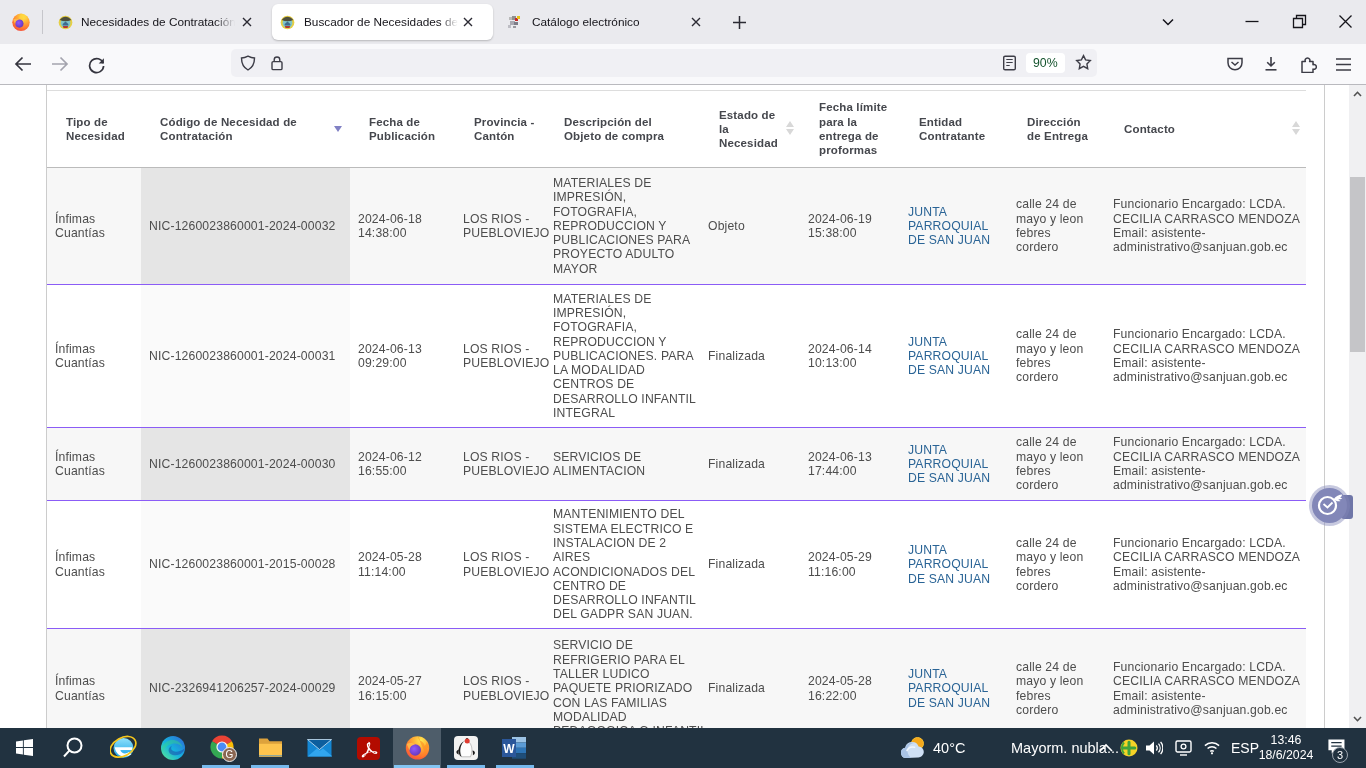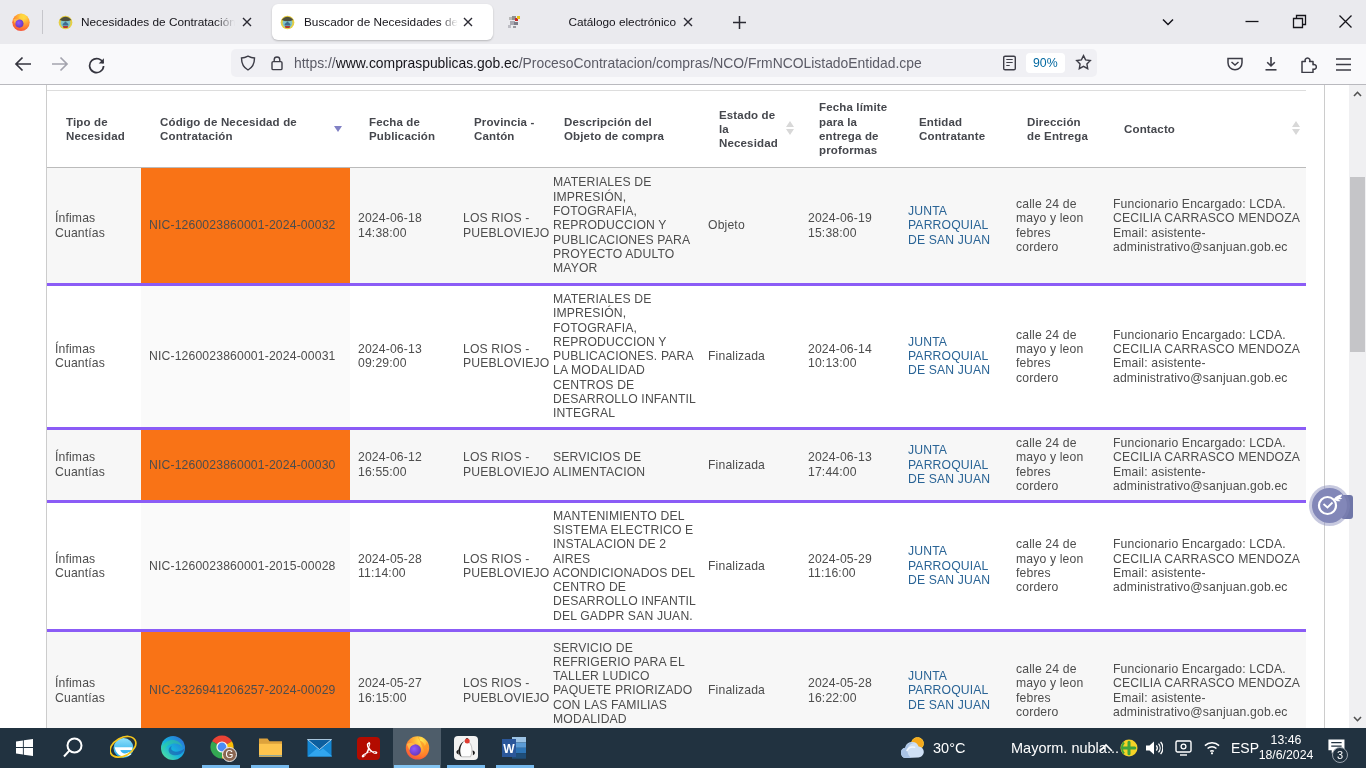--- a/index.html
+++ b/index.html
@@ -9,31 +9,31 @@
 
 #tabbar{position:absolute;left:0;top:0;width:1366px;height:44px;background:#eaeaee;}
 .tab{position:absolute;top:4px;height:36px;display:flex;align-items:center;font-size:11.8px;color:#15141a;}
 .tabtitle{white-space:nowrap;overflow:hidden;position:relative;}
 #tab2{background:#fff;border-radius:6px;box-shadow:0 1px 2px rgba(0,0,0,.22);}
 
 #navbar{position:absolute;left:0;top:44px;width:1366px;height:41px;background:#f9f9fb;border-bottom:1px solid #b9b9be;}
 #urlbar{position:absolute;left:231px;top:5px;width:866px;height:28px;background:#f0f0f4;border-radius:5px;}
 #urltext{position:absolute;left:63px;top:6px;font-size:13.9px;color:#5b5b66;white-space:nowrap;}
 #urltext b{color:#15141a;font-weight:normal;}
-.zoomchip{position:absolute;background:#fff;border-radius:4px;font-size:12.3px;color:#0369a1;line-height:20px;padding:0 7px;top:4px;left:795px;}
+.zoomchip{position:absolute;background:#fff;border-radius:4px;font-size:12.3px;color:#14532d;line-height:20px;padding:0 7px;top:4px;left:795px;}
 
 #content{position:absolute;left:0;top:85px;width:1366px;height:643px;background:#fff;overflow:hidden;}
 #vline-l{position:absolute;left:46px;top:0;width:1px;height:643px;background:#ccc;}
 #vline-r{position:absolute;left:1324px;top:0;width:1px;height:643px;background:#ccc;}
 #tablewrap{position:absolute;left:47px;top:5px;width:1259px;}
 table{border-collapse:collapse;table-layout:fixed;width:1259px;font-size:12.2px;color:#4d4d4d;letter-spacing:0.15px;}
 th{font-size:11.5px;font-weight:bold;color:#45474d;text-align:left;vertical-align:middle;padding:8px 6px 8px 19px;line-height:14.3px;border-top:1px solid #ddd;border-bottom:1px solid #bbb;position:relative;}
-td{vertical-align:middle;padding:6px 6px 6px 8px;line-height:14.3px;border-bottom:3px solid #8b5cf6;white-space:nowrap;}
+td{vertical-align:middle;padding:6px 6px 6px 8px;line-height:14.3px;border-bottom:1px solid #8b5cf6;white-space:nowrap;}
 tr.odd td{background:#f7f7f7;}
-tr.odd td.s1{background:#f97316;}
+tr.odd td.s1{background:#e5e5e5;}
 tr.even td{background:#fff;}
 tr.even td.s1{background:#fafafa;}
 .link{color:#2a6496;}
 .sdown{position:absolute;right:8px;top:50%;margin-top:-3px;width:0;height:0;border-left:4px solid transparent;border-right:4px solid transparent;border-top:6px solid #8181c4;}
 .sboth{position:absolute;right:6px;top:50%;margin-top:-8px;font-size:0;}
 .sboth .u{display:block;width:0;height:0;border-left:4px solid transparent;border-right:4px solid transparent;border-bottom:6px solid #d8d8d8;margin-bottom:2px;}
 .sboth .d{display:block;width:0;height:0;border-left:4px solid transparent;border-right:4px solid transparent;border-top:6px solid #d8d8d8;}
 #sbar{position:absolute;left:1349px;top:0;width:17px;height:643px;background:#f0f0f2;}
 #sthumb{position:absolute;left:1350px;top:92px;width:15px;height:175px;background:#c5c5c8;}
 #widget{position:absolute;left:1307px;top:400px;width:59px;height:50px;}
@@ -103,21 +103,21 @@
       <svg style="margin-left:6px;flex:none" width="17" height="17" viewBox="0 0 17 17">
         <rect x="3" y="3" width="3" height="3" fill="#b9b9b9"></rect>
         <rect x="6" y="2" width="4" height="4" fill="#8f8f8f"></rect>
         <rect x="9" y="4" width="3" height="3" fill="#c62828"></rect>
         <rect x="11" y="2" width="3" height="3" fill="#e6c21a"></rect>
         <rect x="4" y="7" width="5" height="4" fill="#a9a9b2"></rect>
         <rect x="8" y="8" width="4" height="3" fill="#7d7d88"></rect>
         <rect x="2" y="11" width="3" height="3" fill="#bdbdc4"></rect>
         <rect x="7" y="12" width="3" height="2" fill="#98989f"></rect>
       </svg>
-      <span class="tabtitle" style="margin-left:1px;width:152px;text-align:right;">Catálogo electrónico</span>
+      <span class="tabtitle" style="margin-left:9px;width:152px;">Catálogo electrónico</span>
       <svg style="margin-left:6px;flex:none" width="12" height="12" viewBox="0 0 12 12">
           <path d="M2 2l8 8M10 2l-8 8" stroke="#2b2a33" stroke-width="1.4"></path>
         </svg>
     </div>
 
     <svg class="abs" style="left:732px;top:15px" width="15" height="15" viewBox="0 0 15 15">
         <path d="M7.5 1v13M1 7.5h13" stroke="#2b2a33" stroke-width="1.5"></path>
       </svg>
     <svg class="abs" style="left:1161px;top:17px" width="14" height="10" viewBox="0 0 14 10">
         <path d="M2 2.5l5 5 5-5" fill="none" stroke="#15141a" stroke-width="1.5"></path>
@@ -145,21 +145,20 @@
         <path d="M16.9 3.2v5.2h-5.2z" fill="#35353f"></path>
       </svg>
     <div id="urlbar">
       <svg class="abs" style="left:9px;top:6px" width="16" height="16" viewBox="0 0 16 16">
           <path d="M8 1.2c2.3 1.2 4.6 1.8 6.5 1.8 0 6-2.3 9.7-6.5 12-4.2-2.3-6.5-6-6.5-12 1.9 0 4.2-.6 6.5-1.8z" fill="none" stroke="#3c3c46" stroke-width="1.4"></path>
         </svg>
       <svg class="abs" style="left:39px;top:6px" width="14" height="16" viewBox="0 0 14 16">
           <rect x="2" y="6.6" width="10" height="8" rx="1.2" fill="none" stroke="#3c3c46" stroke-width="1.4"></rect>
           <path d="M4.2 6.5V4.8a2.8 2.8 0 0 1 5.6 0v1.7" fill="none" stroke="#3c3c46" stroke-width="1.4"></path>
         </svg>
-      <div id="urltext">https://<b>www.compraspublicas.gob.ec</b>/ProcesoContratacion/compras/NCO/FrmNCOListadoEntidad.cpe</div>
       <svg class="abs" style="left:771px;top:6px" width="15" height="16" viewBox="0 0 15 16">
           <rect x="1.7" y="1.2" width="11.6" height="13.6" rx="1.4" fill="none" stroke="#3c3c46" stroke-width="1.4"></rect>
           <path d="M4.3 4.5h6.4M4.3 7.5h6.4M4.3 10.5h3.4" stroke="#3c3c46" stroke-width="1.2"></path>
         </svg>
       <div class="zoomchip">90%</div>
       <svg class="abs" style="left:844px;top:5px" width="17" height="17" viewBox="0 0 17 17">
           <path d="M8.5 1.6l2.1 4.3 4.7.7-3.4 3.3.8 4.7-4.2-2.2-4.2 2.2.8-4.7L1.7 6.6l4.7-.7z" fill="none" stroke="#3c3c46" stroke-width="1.4"></path>
         </svg>
     </div>
     <svg class="abs" style="left:1226px;top:11px" width="18" height="18" viewBox="0 0 18 18">
@@ -394,21 +393,21 @@
     <div class="uline" style="left:447px;width:38px"></div>
     <div class="uline" style="left:496px;width:38px"></div>
 
     <svg class="abs" style="left:901px;top:8px" width="26" height="23" viewBox="0 0 26 23">
       <circle cx="16.5" cy="7.5" r="6" fill="#f5a81c"></circle>
       <circle cx="16.5" cy="7.5" r="6" fill="none" stroke="#fbc02d" stroke-width="1"></circle>
       <path d="M5 22a5.2 5.2 0 0 1-.8-10.3 7 7 0 0 1 13.4-1.2 5.5 5.5 0 0 1-.6 11z" fill="#cfe0f5"></path>
       <path d="M5 22a5.2 5.2 0 0 1-.8-10.3 7 7 0 0 1 9.3-4.6c-4.7.6-7.4 3.7-7 8.5.2 2.7 1.7 4.9 4 6.4z" fill="#aac4e6"></path>
       <path d="M6 14.5c1.5-2.8 4.6-4 7.5-3.2" fill="none" stroke="#f2f7fd" stroke-width="1.6" stroke-linecap="round"></path>
     </svg>
-    <div class="traytxt" style="left:933px;">30°C</div>
+    <div class="traytxt" style="left:933px;">40°C</div>
     <div class="traytxt" style="left:1011px;">Mayorm. nubla...</div>
     <svg class="abs" style="left:1098px;top:15px" width="16" height="10" viewBox="0 0 16 10">
         <path d="M2 8l6-6 6 6" fill="none" stroke="#fff" stroke-width="1.6"></path>
       </svg>
     <svg class="abs" style="left:1120px;top:11px" width="18" height="18" viewBox="0 0 18 18">
       <circle cx="9" cy="9" r="8.5" fill="#f5d327"></circle>
       <path d="M9 3.2v11.6M3.2 9h11.6" stroke="#3fa33c" stroke-width="3" stroke-linecap="round"></path>
       <path d="M4 3.5A8.5 8.5 0 0 0 4 14.5" fill="none" stroke="#3fa33c" stroke-width="2"></path>
     </svg>
     <svg class="abs" style="left:1145px;top:12px" width="18" height="16" viewBox="0 0 18 16">

